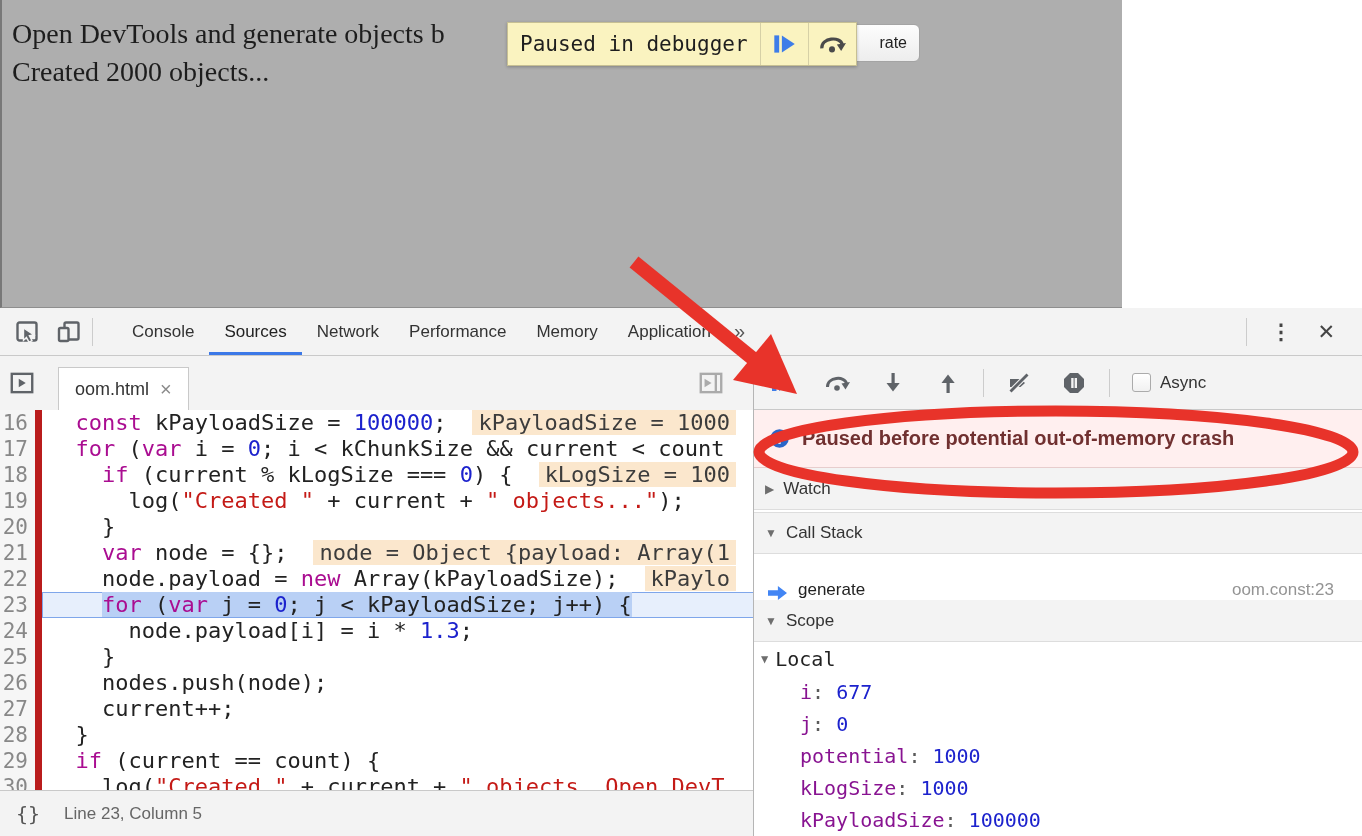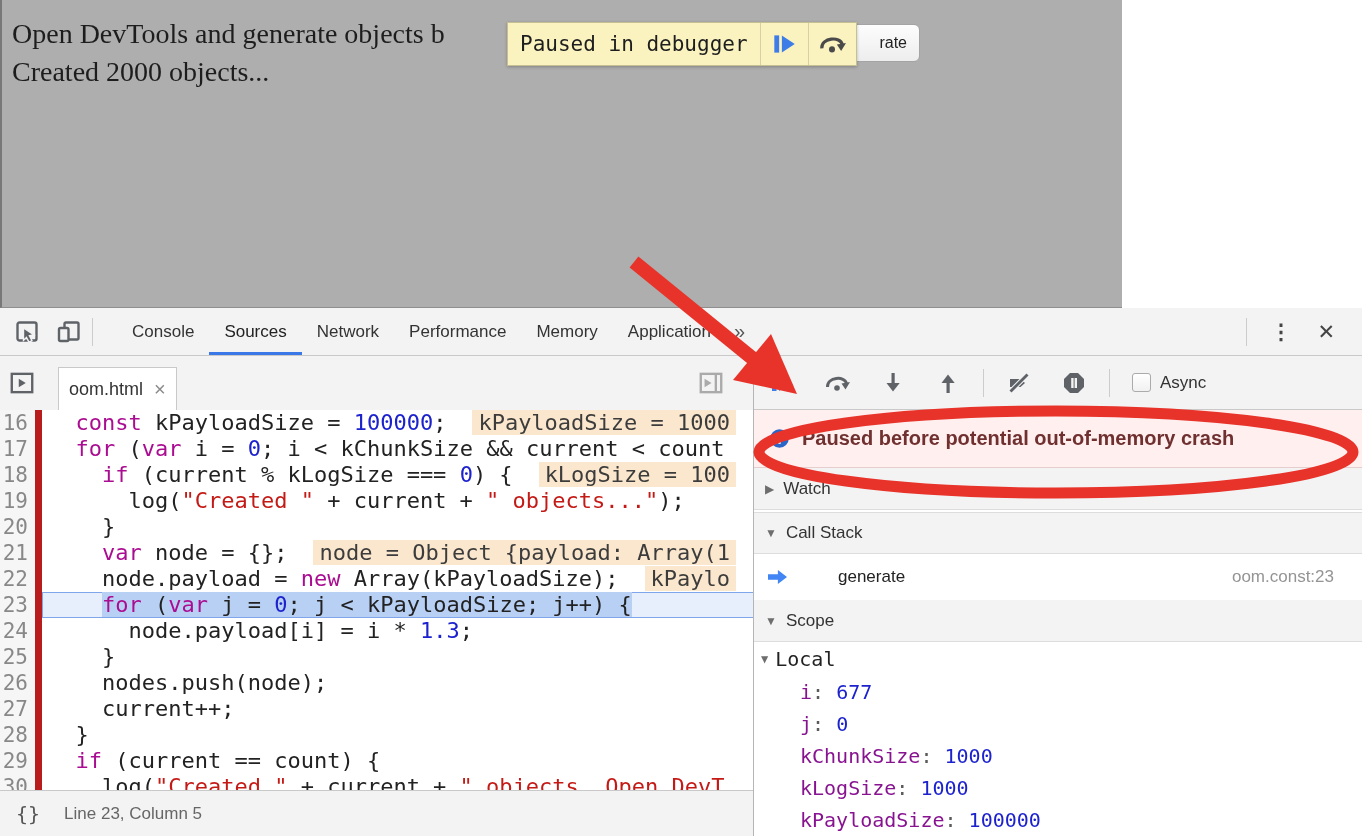--- a/index.html
+++ b/index.html
@@ -41,21 +41,21 @@
 
   .dt-body { flex:1; display:flex; min-height:0; }
 
   
   .editor-pane { width:754px; flex:none; border-right:1px solid #b5b5b5;
     display:flex; flex-direction:column; min-height:0; }
   .file-tabbar { height:54px; background:#f3f3f3; flex:none; position:relative;
     display:flex; align-items:center; padding-left:8px; }
   .file-tab { position:absolute; left:58px; bottom:0; height:43px; background:#fff;
     border:1px solid #c9c9c9; border-bottom:none; display:flex; align-items:center;
-    padding:0 10px; gap:11px; font-size:18px; color:#333; }
+    padding:0 16px; gap:11px; font-size:18px; color:#333; }
   .file-tab .tab-close { color:#8a8a8a; font-size:20px; }
   .panel-toggle-right { position:absolute; right:28px; top:13px; }
 
   .code-area { flex:1; min-height:0; overflow:hidden; background:#fff;
     font-family:"DejaVu Sans Mono", monospace; font-size:22px; line-height:26px; }
   .code-line { display:flex; height:26px; }
   .gutter { flex:none; width:42px; background:#f6f6f6; border-right:7px solid #b91c1c;
     color:#888; text-align:right; padding-right:7px; font-size:21px; }
   .line-content { flex:1; white-space:pre; overflow:hidden; padding-left:7px; color:#222; }
   .code-line.exec .line-content { background:#e7effc;
@@ -84,22 +84,22 @@
 
   .paused-message { height:58px; flex:none; background:#ffefef; border-bottom:1px solid #e7cdcd;
     display:flex; align-items:center; gap:11px; padding:0 14px; }
   .paused-message .msg-text { font-size:20px; font-weight:bold; color:#703030; white-space:nowrap; }
 
   .sb-section-header { height:42px; flex:none; background:#f3f3f3; border-bottom:1px solid #ddd;
     display:flex; align-items:center; gap:9px; padding:0 11px; font-size:17px; color:#333; }
   .sb-section-header + .sb-section-header { margin-top:2px; border-top:1px solid #ddd; }
   .tri { font-size:12px; color:#6e6e6e; }
 
-  .frame-row { height:46px; flex:none; background:#fff; display:flex; align-items:center;
-    padding:0 28px 0 14px;gap:40px; }
+  .frame-row { height:46px; flex:none; background:#fff; display:flex; align-items:flex-end;
+    padding:0 28px 0 14px; }
   .exec-arrow { width:19px; height:14px; flex:none; background:#4285f4;
     clip-path:polygon(0 30%, 52% 30%, 52% 0, 100% 50%, 52% 100%, 52% 70%, 0 70%); }
   .frame-name { font-size:17px; color:#222; margin-left:11px; }
   .frame-spacer { flex:1; }
   .frame-loc { font-size:17px; color:#949494; }
 
   .scope-body { flex:1; min-height:0; overflow:hidden;
     font-family:"DejaVu Sans Mono", monospace; font-size:20px; }
   .scope-local-row { height:34px; display:flex; align-items:center; gap:7px; padding-left:7px; color:#222; }
   .scope-var { height:32px; display:flex; align-items:center; padding-left:46px; white-space:pre; }
@@ -349,21 +349,21 @@
         <span class="tri">▼</span>
         <span>Scope</span>
       </div>
       <div class="scope-body">
           <div class="scope-local-row">
             <span class="tri">▼</span>
             <span>Local</span>
           </div>
           <div class="scope-var"><span class="var-name">i</span><span class="var-colon">: </span><span class="var-value">677</span></div>
           <div class="scope-var"><span class="var-name">j</span><span class="var-colon">: </span><span class="var-value">0</span></div>
-          <div class="scope-var"><span class="var-name">kChunkSize</span><span class="var-colon">: </span><span class="var-value">1000</span></div>
+          <div class="scope-var"><span class="var-name">potential</span><span class="var-colon">: </span><span class="var-value">1000</span></div>
           <div class="scope-var"><span class="var-name">kLogSize</span><span class="var-colon">: </span><span class="var-value">1000</span></div>
           <div class="scope-var"><span class="var-name">kPayloadSize</span><span class="var-colon">: </span><span class="var-value">100000</span></div>
         </div>
     </div>
   </div>
 </div>
 
 <svg class="annotations" width="1362" height="836" viewBox="0 0 1362 836">
   <line x1="634" y1="262" x2="757" y2="362" stroke="#e8332a" stroke-width="14"></line>
   <polygon points="797,394 733,380 771,334" fill="#e8332a"></polygon>

